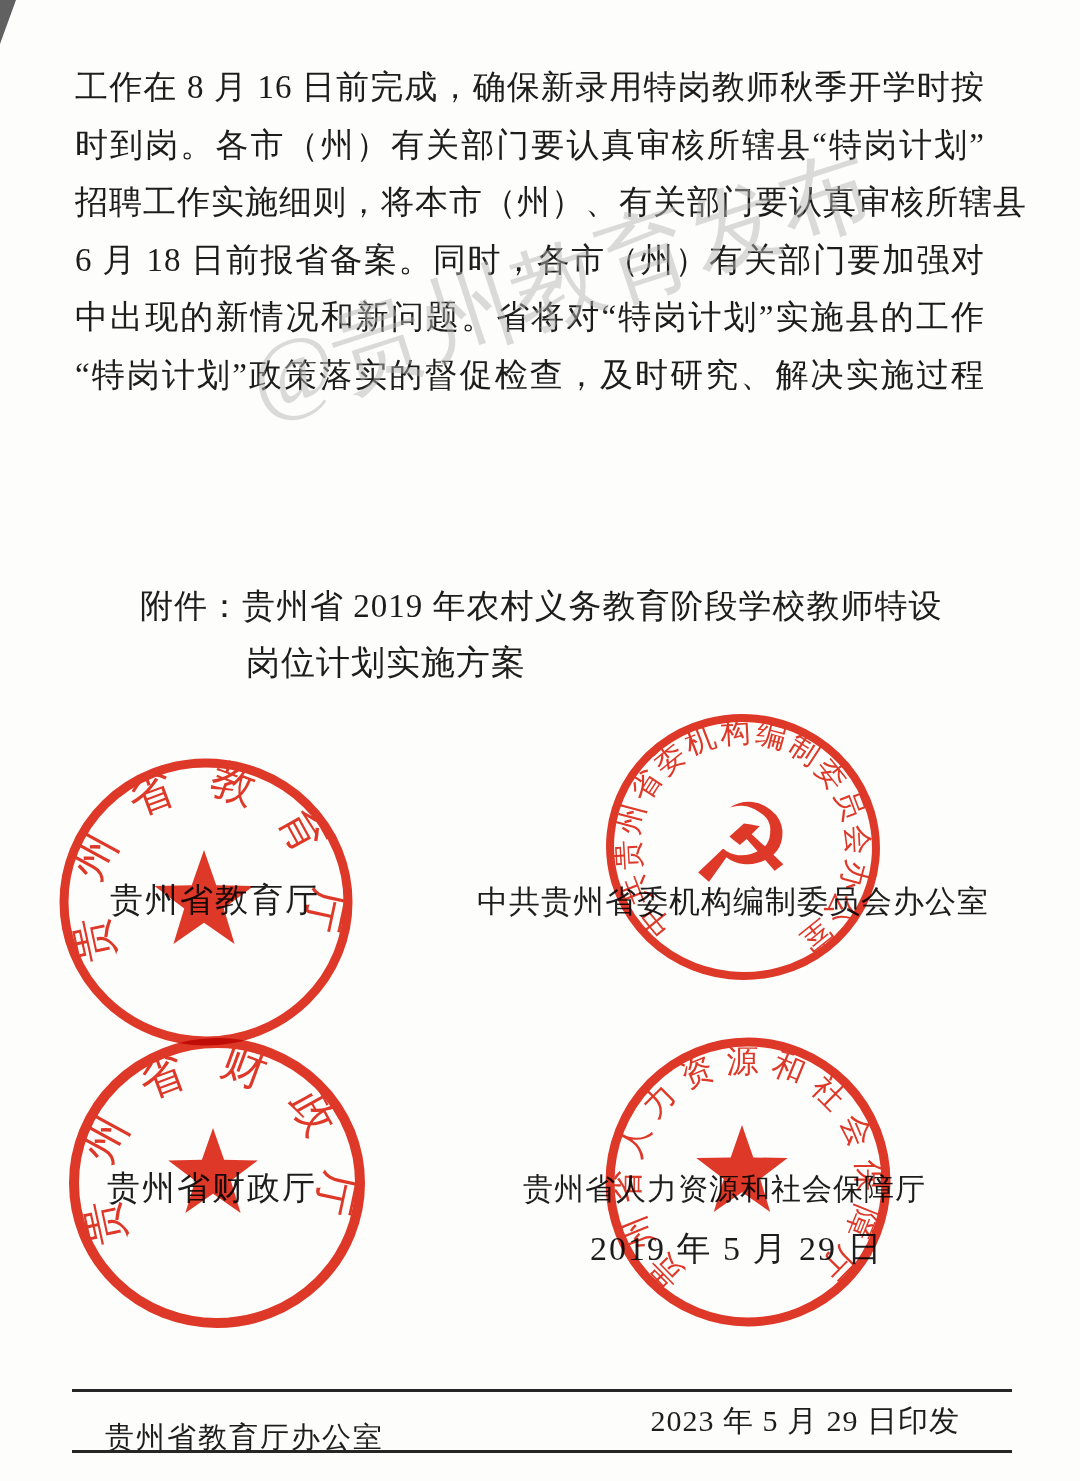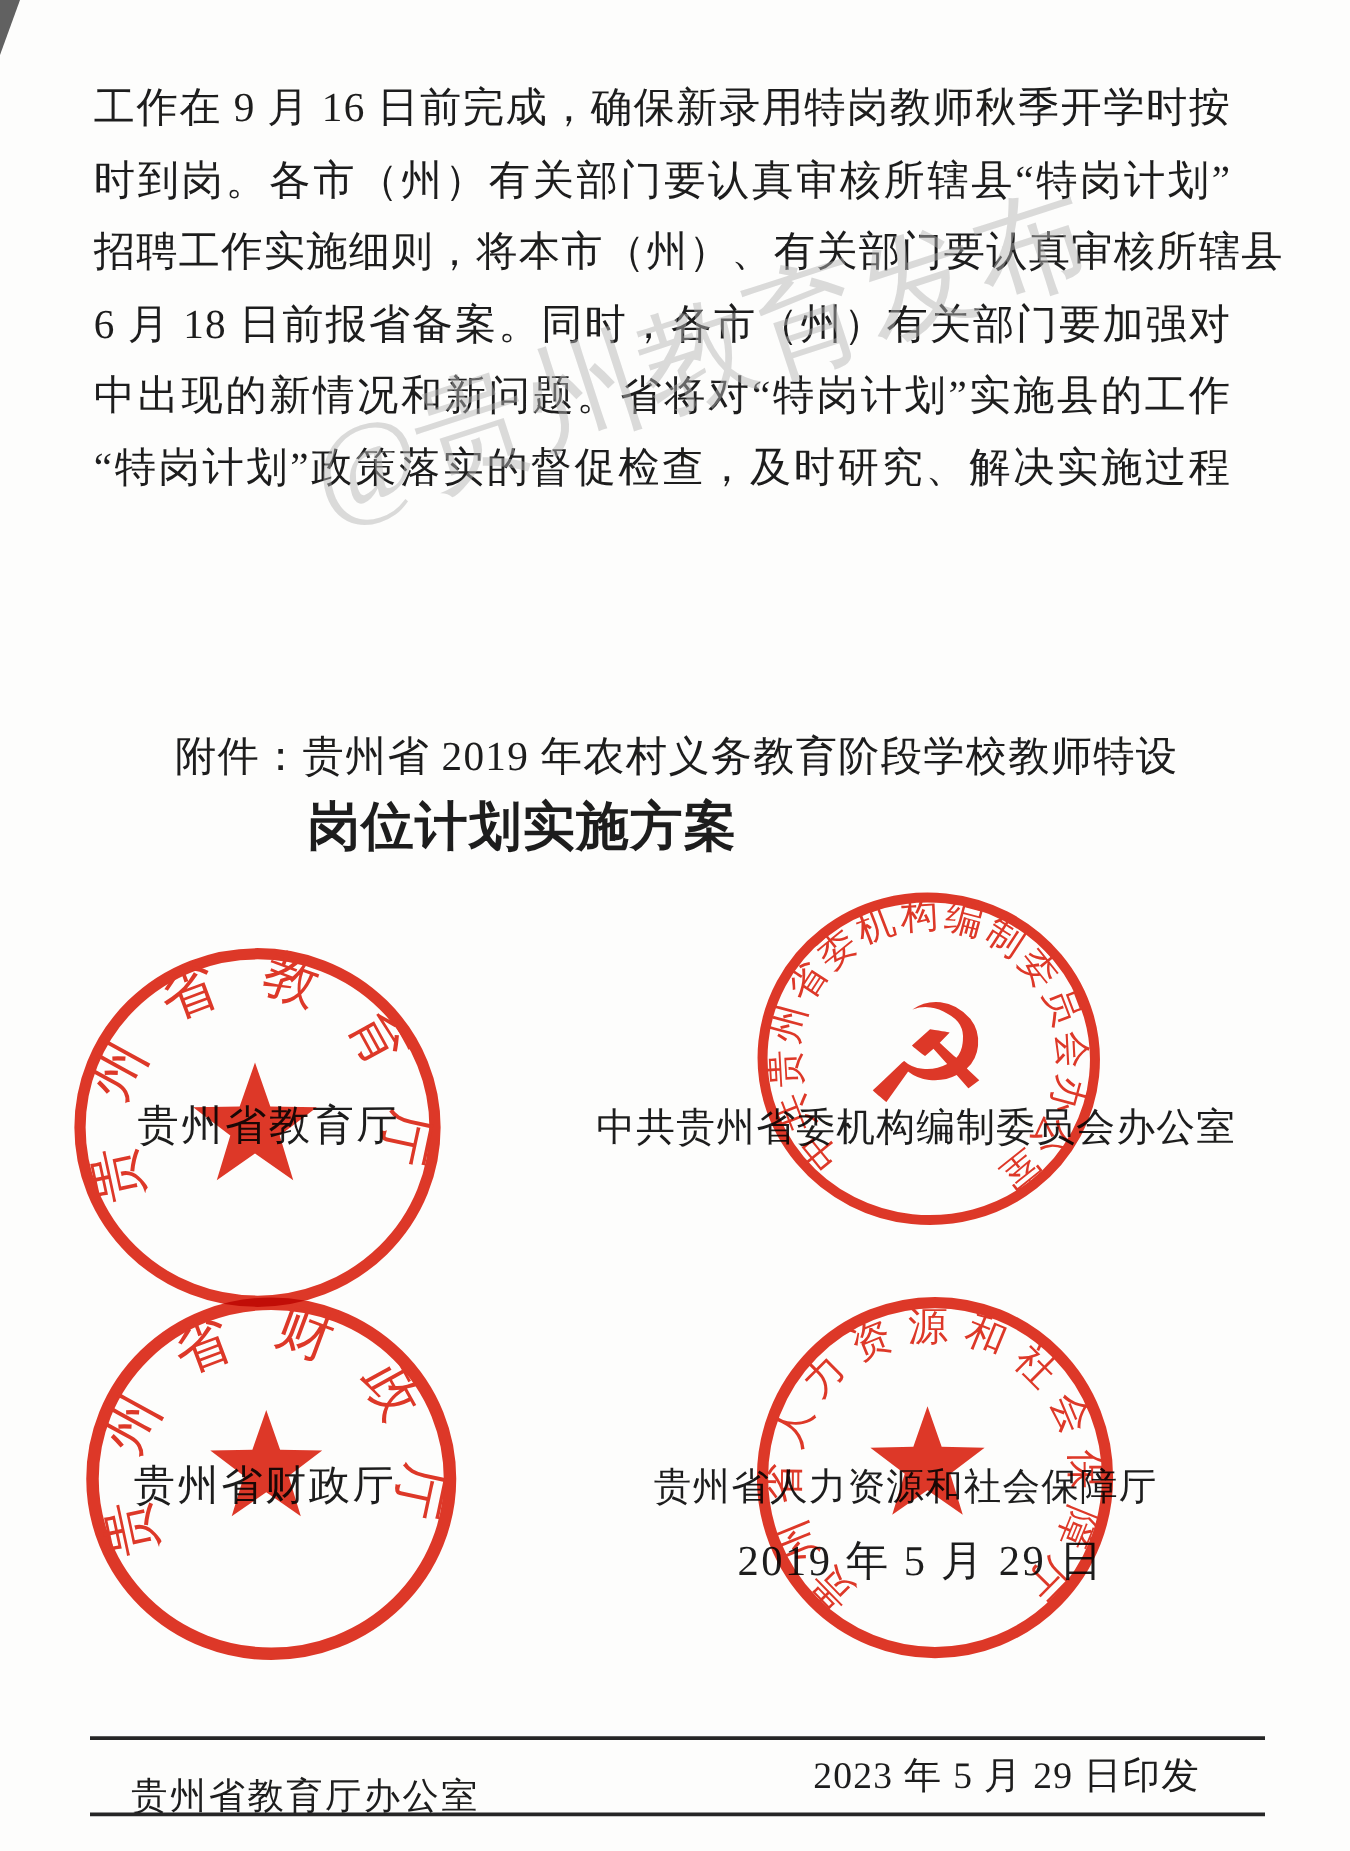--- a/index.html
+++ b/index.html
@@ -18,21 +18,21 @@
   .bodyline{
     height:57.5px;line-height:57.5px;
     text-align:justify;text-align-last:justify;
     white-space:nowrap;
   }
   .bodyline.last{text-align-last:left;}
   
   .attach1{left:140px;top:578px;width:860px;height:57px;line-height:57px;
     font-size:33px;color:var(--ink,#1d1d1d);letter-spacing:1px;}
   .attach2{left:246px;top:634px;width:600px;height:57px;line-height:57px;
-    font-size:42px;color:var(--ink,#1d1d1d);letter-spacing:1px;font-weight:bold;}
+    font-size:34px;color:var(--ink,#1d1d1d);letter-spacing:1px;}
   
   .watermark{
     left:252px;top:336px;height:96px;line-height:96px;
     font-size:92px;color:var(--watermark,#b5b5b5);opacity:.48;
     transform:rotate(-18deg);transform-origin:left center;
     white-space:nowrap;letter-spacing:2px;z-index:1;
   }
   
   .seal{z-index:5;mix-blend-mode:multiply;opacity:.93;}
   .seal .ring{fill:none;stroke:var(--seal-red,#dd2817);}
@@ -62,21 +62,21 @@
     clip-path:polygon(0 0,100% 0,0 100%);opacity:.8;}
 </style>
 </head>
 <body>
 
 <div class="abs scanmark"></div>
 
 <div class="abs watermark">@贵州教育发布</div>
 
 <div class="abs bodytext">
-  <div class="bodyline">工作在 9 月 16 日前完成，确保新录用特岗教师秋季开学时按</div>
+  <div class="bodyline">工作在 8 月 16 日前完成，确保新录用特岗教师秋季开学时按</div>
   <div class="bodyline">时到岗。各市（州）有关部门要认真审核所辖县“特岗计划”</div>
   <div class="bodyline">招聘工作实施细则，将本市（州）、有关部门要认真审核所辖县</div>
   <div class="bodyline">6 月 18 日前报省备案。同时，各市（州）有关部门要加强对</div>
   <div class="bodyline">中出现的新情况和新问题。省将对“特岗计划”实施县的工作</div>
   <div class="bodyline">“特岗计划”政策落实的督促检查，及时研究、解决实施过程</div>
 </div>
 
 <div class="abs attach1">附件：贵州省 2019 年农村义务教育阶段学校教师特设</div>
 <div class="abs attach2">岗位计划实施方案</div>
 

